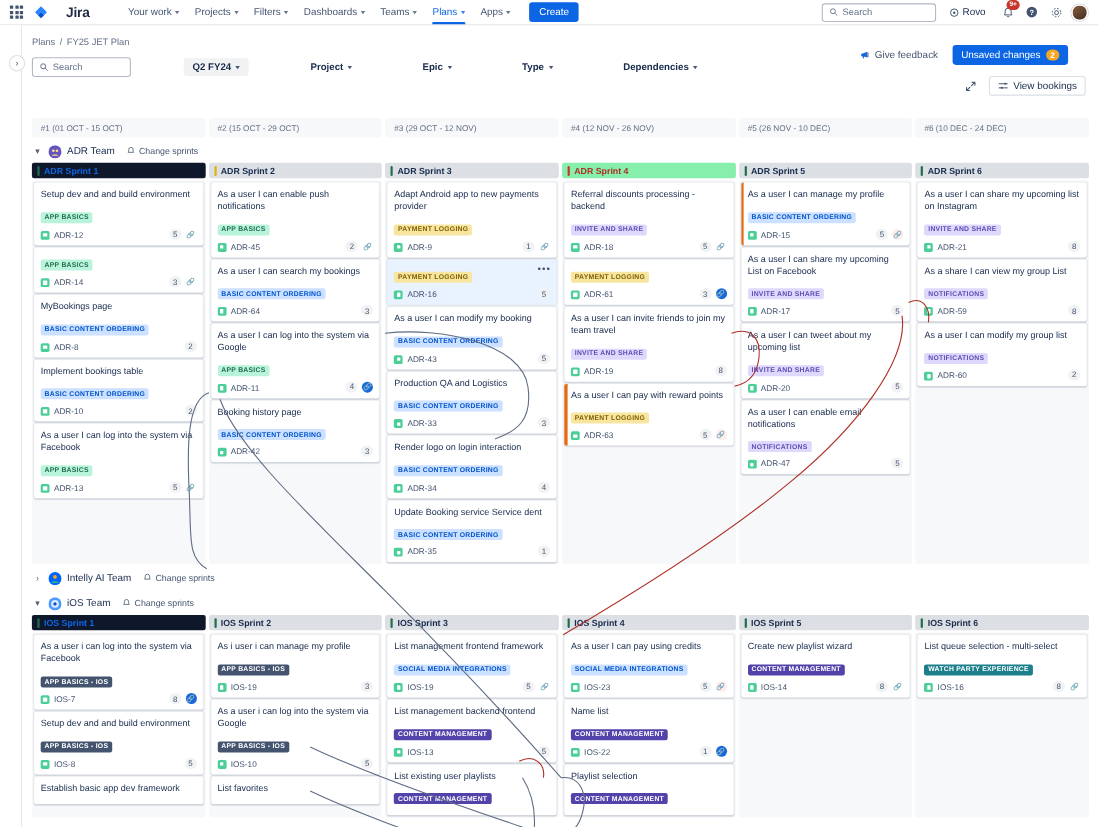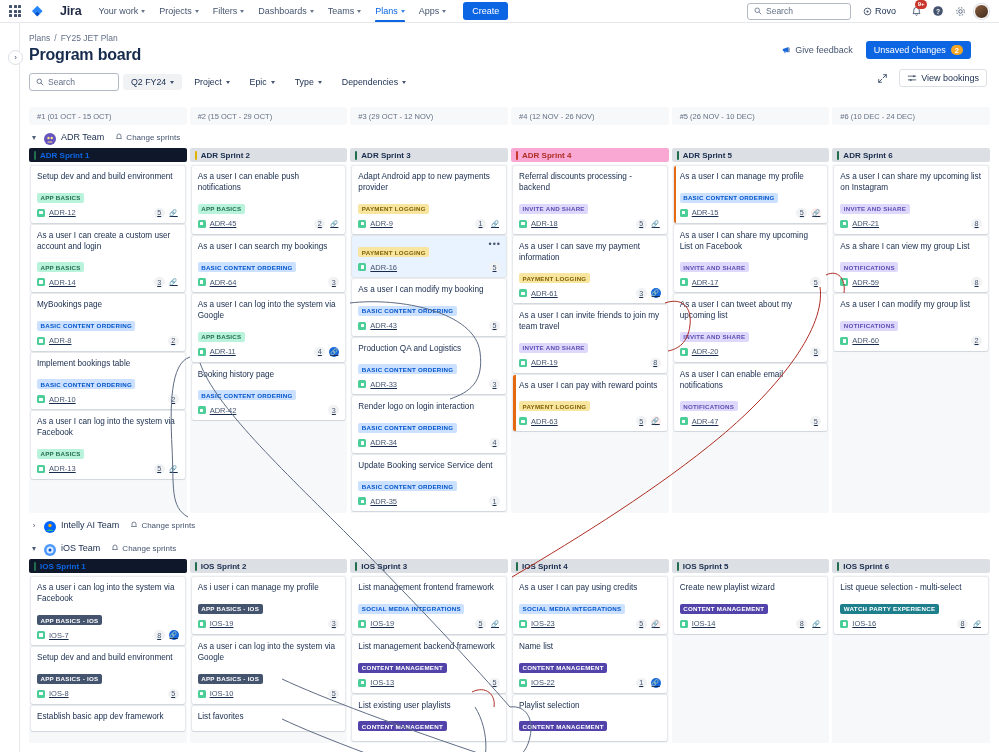--- a/index.html
+++ b/index.html
@@ -21,21 +21,21 @@
     position: relative;
   }
   .grid-icon { width: 14px; height: 14px; display: grid;
     grid-template-columns: repeat(3,1fr); grid-template-rows: repeat(3,1fr);
     gap: 1.5px; padding: 1px; cursor: pointer; }
   .grid-icon i { background: #44546f; border-radius: 0.5px; display:block; }
   .jira-logo { display: flex; align-items: center; gap: 16px; margin-left: 9px; }
   .jira-mark { width: 13px; height: 13px; position: relative; }
   .jira-mark svg { display: block; }
   .jira-word { font-size: 12.5px; font-weight: 700; color: #1f2a44; letter-spacing: -0.2px; }
-  .nav-items { display: flex; align-items: center; gap: 0; margin-left: 10px; height: 100%; }
+  .nav-items { display: flex; align-items: center; gap: 0; margin-left: 28px; height: 100%; }
   .nav-item {
     font-size: 9px; color: #44546f; padding: 0 7px; height: 100%;
     display: flex; align-items: center; gap: 3px; cursor: pointer; position: relative;
   }
   .nav-item.active { color: #0c66e4; }
   .nav-item.active::after {
     content: ""; position: absolute; left: 7px; right: 7px; bottom: 0;
     height: 2px; background: #0c66e4; border-radius: 1px 1px 0 0;
   }
   .caret { width: 0; height: 0; border-left: 2.5px solid transparent;
@@ -104,21 +104,21 @@
 
   
   .filterbar { display: flex; align-items: center; gap: 4px; padding: 9px 0 0 9px; }
   .search-field {
     width: 90px; height: 18px; border: 1px solid #b3b9c4; border-radius: 3px;
     display: flex; align-items: center; gap: 4px; padding: 0 6px; background: #fff;
   }
   .search-field .ph { font-size: 8.5px; color: #626f86; }
   .filter-pill {
     display: flex; align-items: center; gap: 4px; font-size: 8.8px; color: #172b4d;
-    font-weight: 400; padding: 3px 8px; border-radius: 3px; cursor: pointer; background: transparent;
+    font-weight: 700; padding: 3px 8px; border-radius: 3px; cursor: pointer; background: transparent; margin-left: 44px;
   }
   .filter-pill.sel { background: #f1f2f4; }
 
   
   .board { position: absolute; left: 0; top: 84px; right: 0; bottom: 0; overflow: hidden; }
   .timeline-row { display: flex; padding: 0 9px; gap: 3px; }
   .timeline-cell {
     flex: 1 1 0; background: #f7f8f9; border-radius: 3px; height: 18px;
     font-size: 7.5px; color: #626f86; display: flex; align-items: center; padding-left: 8px;
   }
@@ -130,42 +130,42 @@
 
   .columns { display: flex; padding: 0 9px; gap: 3px; position: relative; }
   .column { flex: 1 1 0; min-width: 0; display: flex; flex-direction: column; gap: 2px; }
   .sprint-head {
     height: 14px; border-radius: 2px; display: flex; align-items: center; gap: 4px;
     padding-left: 5px; font-size: 8px; font-weight: 600;
   }
   .sprint-bar { width: 2px; height: 9px; border-radius: 1px; background: #216e4e; flex: 0 0 2px; }
   .sprint-head.active { background: #0f172a; color: #0c66e4; }
   .sprint-head.grey { background: #dcdfe4; color: #172b4d; }
-  .sprint-head.red { background: #f9a8d4; color: #ae2e24; }
+  .sprint-head.red { background: #86efac; color: #ae2e24; }
   .sprint-head.red .sprint-bar { background: #c9372c; }
 
   .col-body { background: #f7f8f9; border-radius: 2px; padding: 2px; display: flex;
     flex-direction: column; gap: 2px; min-height: 30px; flex: 1; }
 
   .card {
     background: #fff; border-radius: 2px; padding: 5px 6px 5px 6px;
     box-shadow: 0 0 0 1px rgba(9,30,66,.06), 0 1px 1px rgba(9,30,66,.10);
     position: relative; cursor: pointer;
   }
   .card.selected { background: #e9f2ff; box-shadow: 0 0 0 1px rgba(9,30,66,.08); }
   .card.lbar::before {
     content: ""; position: absolute; left: 0; top: 0; bottom: 0; width: 2.5px;
     background: #e56910; border-radius: 2px 0 0 2px;
   }
   .card-title { font-size: 8.2px; line-height: 1.35; color: #172b4d; margin-bottom: 4px; }
   .epic-tag {
     display: inline-block; font-size: 6.2px; font-weight: 700; letter-spacing: .25px;
     padding: 1.5px 3.5px; border-radius: 2px; text-transform: uppercase; margin-bottom: 5px;
   }
-  .card-foot { display: flex; align-items: center; gap: 4px; text-decoration: underline; }
+  .card-foot { display: flex; align-items: flex-end; gap: 4px; }
   .type-ico { width: 8px; height: 8px; border-radius: 1.5px; background: #4bce97;
     display: flex; align-items: center; justify-content: center; flex: 0 0 8px; }
   .type-ico i { width: 3.5px; height: 3.5px; background: #fff; border-radius: .5px; display:block; }
   .key { font-size: 7.5px; color: #44546f; font-weight: 400; }
   .foot-right { margin-left: auto; display: flex; align-items: center; gap: 4px; }
   .pts { font-size: 7.2px; color: #44546f; background: #f1f2f4; border-radius: 7px;
     min-width: 11px; height: 10px; display: flex; align-items: center; justify-content: center; padding: 0 3px; }
   .link-ico { width: 10px; height: 10px; border-radius: 50%; display: flex;
     align-items: center; justify-content: center; font-size: 6.5px; cursor: pointer; }
   .link-ico.plain { color: #44546f; }
@@ -274,21 +274,20 @@
     <div class="rail-toggle">›</div>
   </div>
 
   <div class="page-main">
 
     <div class="breadcrumb">
       <a>Plans</a>
       <span>/</span>
       <a>FY25 JET Plan</a>
     </div>
-    <div class="page-title">Program board</div>
 
     <div class="header-actions">
       <div class="feedback-btn">
         <svg width="10" height="10" viewBox="0 0 16 16">
             <path d="M3 6.5v3l2 .5 1 3 1.5-.4-.8-2.4 5.3 1.6V3.2L3 6.5Z" fill="#1868db"></path>
             <path d="M13 5.2v5.6" stroke="#44546f" stroke-width="1.2" stroke-linecap="round"></path>
           </svg>
         <span>Give feedback</span>
       </div>
       <div class="unsaved-btn">
@@ -379,21 +378,21 @@
                 <div class="card"><div class="card-title">Setup dev and and build environment</div><span class="epic-tag" style="background:#baf3db;color:#216e4e">APP BASICS</span><div class="card-foot">
                     <span class="type-ico">
                       <i></i>
                     </span>
                     <span class="key">ADR-12</span>
                     <span class="foot-right">
                       <span class="pts">5</span>
                       <span class="link-ico plain">🔗</span>
                     </span>
                   </div></div>
-                <div class="card"><div class="card-title">As a user I can create a custom user account and login</div><span class="epic-tag" style="background:#baf3db;color:#216e4e">APP BASICS</span><div class="card-foot">
+                <div class="card"><span class="epic-tag" style="background:#baf3db;color:#216e4e">APP BASICS</span><div class="card-foot">
                     <span class="type-ico">
                       <i></i>
                     </span>
                     <span class="key">ADR-14</span>
                     <span class="foot-right">
                       <span class="pts">3</span>
                       <span class="link-ico plain">🔗</span>
                     </span>
                   </div></div>
                 <div class="card"><div class="card-title">MyBookings page</div><span class="epic-tag" style="background:#cce0ff;color:#0055cc">BASIC CONTENT ORDERING</span><div class="card-foot">
@@ -544,21 +543,21 @@
                 <div class="card"><div class="card-title">Referral discounts processing - backend</div><span class="epic-tag" style="background:#dfd8fd;color:#5e4db2">INVITE AND SHARE</span><div class="card-foot">
                     <span class="type-ico">
                       <i></i>
                     </span>
                     <span class="key">ADR-18</span>
                     <span class="foot-right">
                       <span class="pts">5</span>
                       <span class="link-ico plain">🔗</span>
                     </span>
                   </div></div>
-                <div class="card"><div class="card-title">As a user I can save my payment information</div><span class="epic-tag" style="background:#f8e6a0;color:#7f5f01">PAYMENT LOGGING</span><div class="card-foot">
+                <div class="card"><span class="epic-tag" style="background:#f8e6a0;color:#7f5f01">PAYMENT LOGGING</span><div class="card-foot">
                     <span class="type-ico">
                       <i></i>
                     </span>
                     <span class="key">ADR-61</span>
                     <span class="foot-right">
                       <span class="pts">3</span>
                       <span class="link-ico blue">🔗</span>
                     </span>
                   </div></div>
                 <div class="card"><div class="card-title">As a user I can invite friends to join my team travel</div><span class="epic-tag" style="background:#dfd8fd;color:#5e4db2">INVITE AND SHARE</span><div class="card-foot">
@@ -762,21 +761,21 @@
                 <div class="card"><div class="card-title">List management frontend framework</div><span class="epic-tag" style="background:#cce0ff;color:#0055cc">SOCIAL MEDIA INTEGRATIONS</span><div class="card-foot">
                     <span class="type-ico">
                       <i></i>
                     </span>
                     <span class="key">IOS-19</span>
                     <span class="foot-right">
                       <span class="pts">5</span>
                       <span class="link-ico plain">🔗</span>
                     </span>
                   </div></div>
-                <div class="card"><div class="card-title">List management backend framework</div><span class="epic-tag" style="background:#5243aa;color:#ffffff">CONTENT MANAGEMENT</span><div class="card-foot">
+                <div class="card"><div class="card-title">List management backend frontend</div><span class="epic-tag" style="background:#5243aa;color:#ffffff">CONTENT MANAGEMENT</span><div class="card-foot">
                     <span class="type-ico">
                       <i></i>
                     </span>
                     <span class="key">IOS-13</span>
                     <span class="foot-right">
                       <span class="pts">5</span>
                     </span>
                   </div></div>
                 <div class="card"><div class="card-title">List existing user playlists</div><span class="epic-tag" style="background:#5243aa;color:#ffffff">CONTENT MANAGEMENT</span></div>
               </div>

